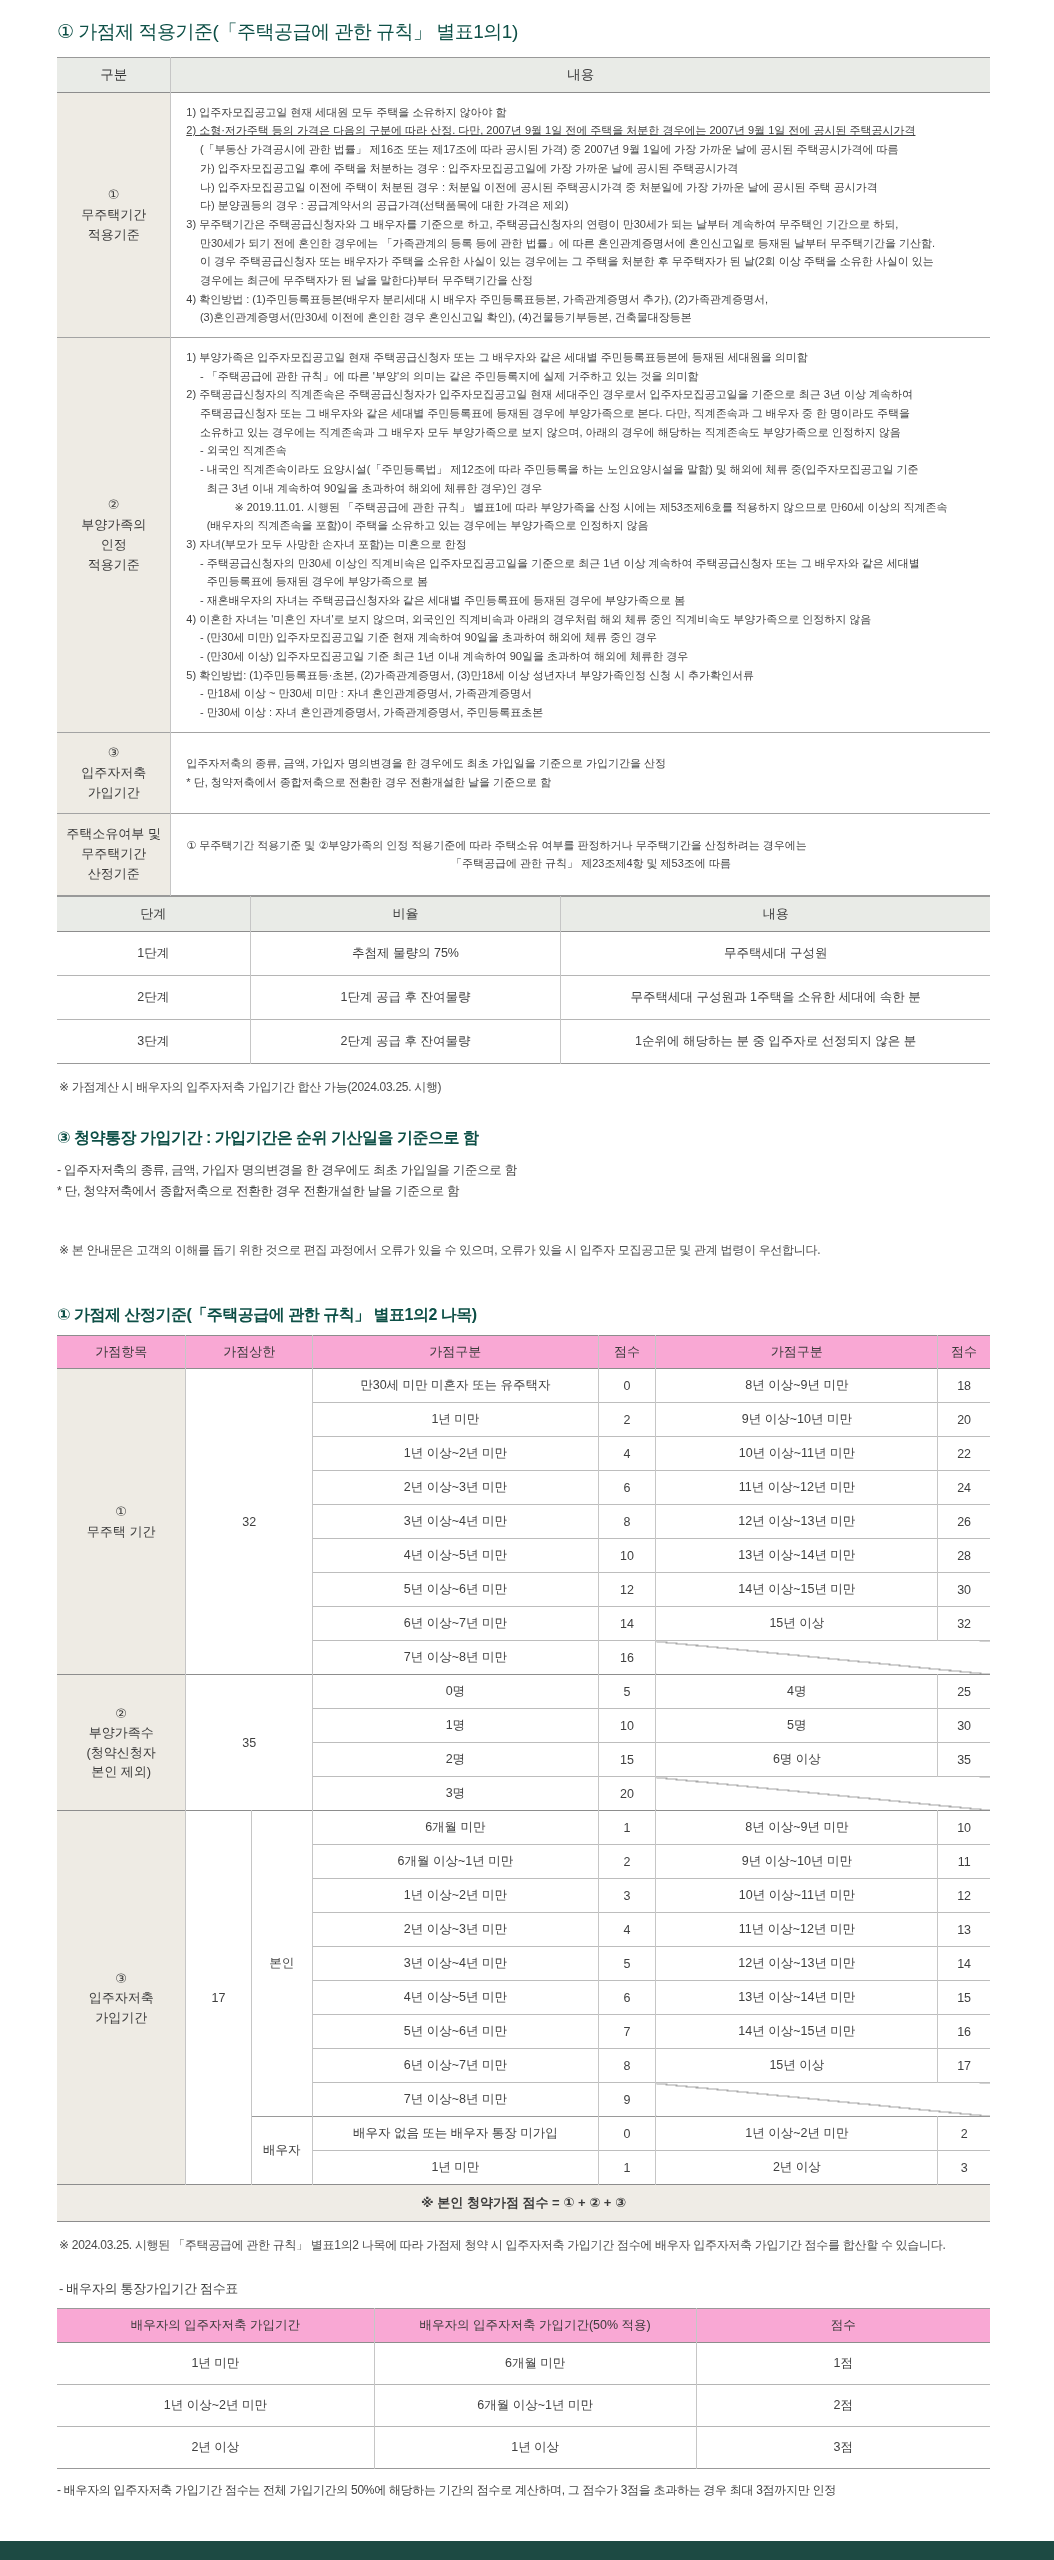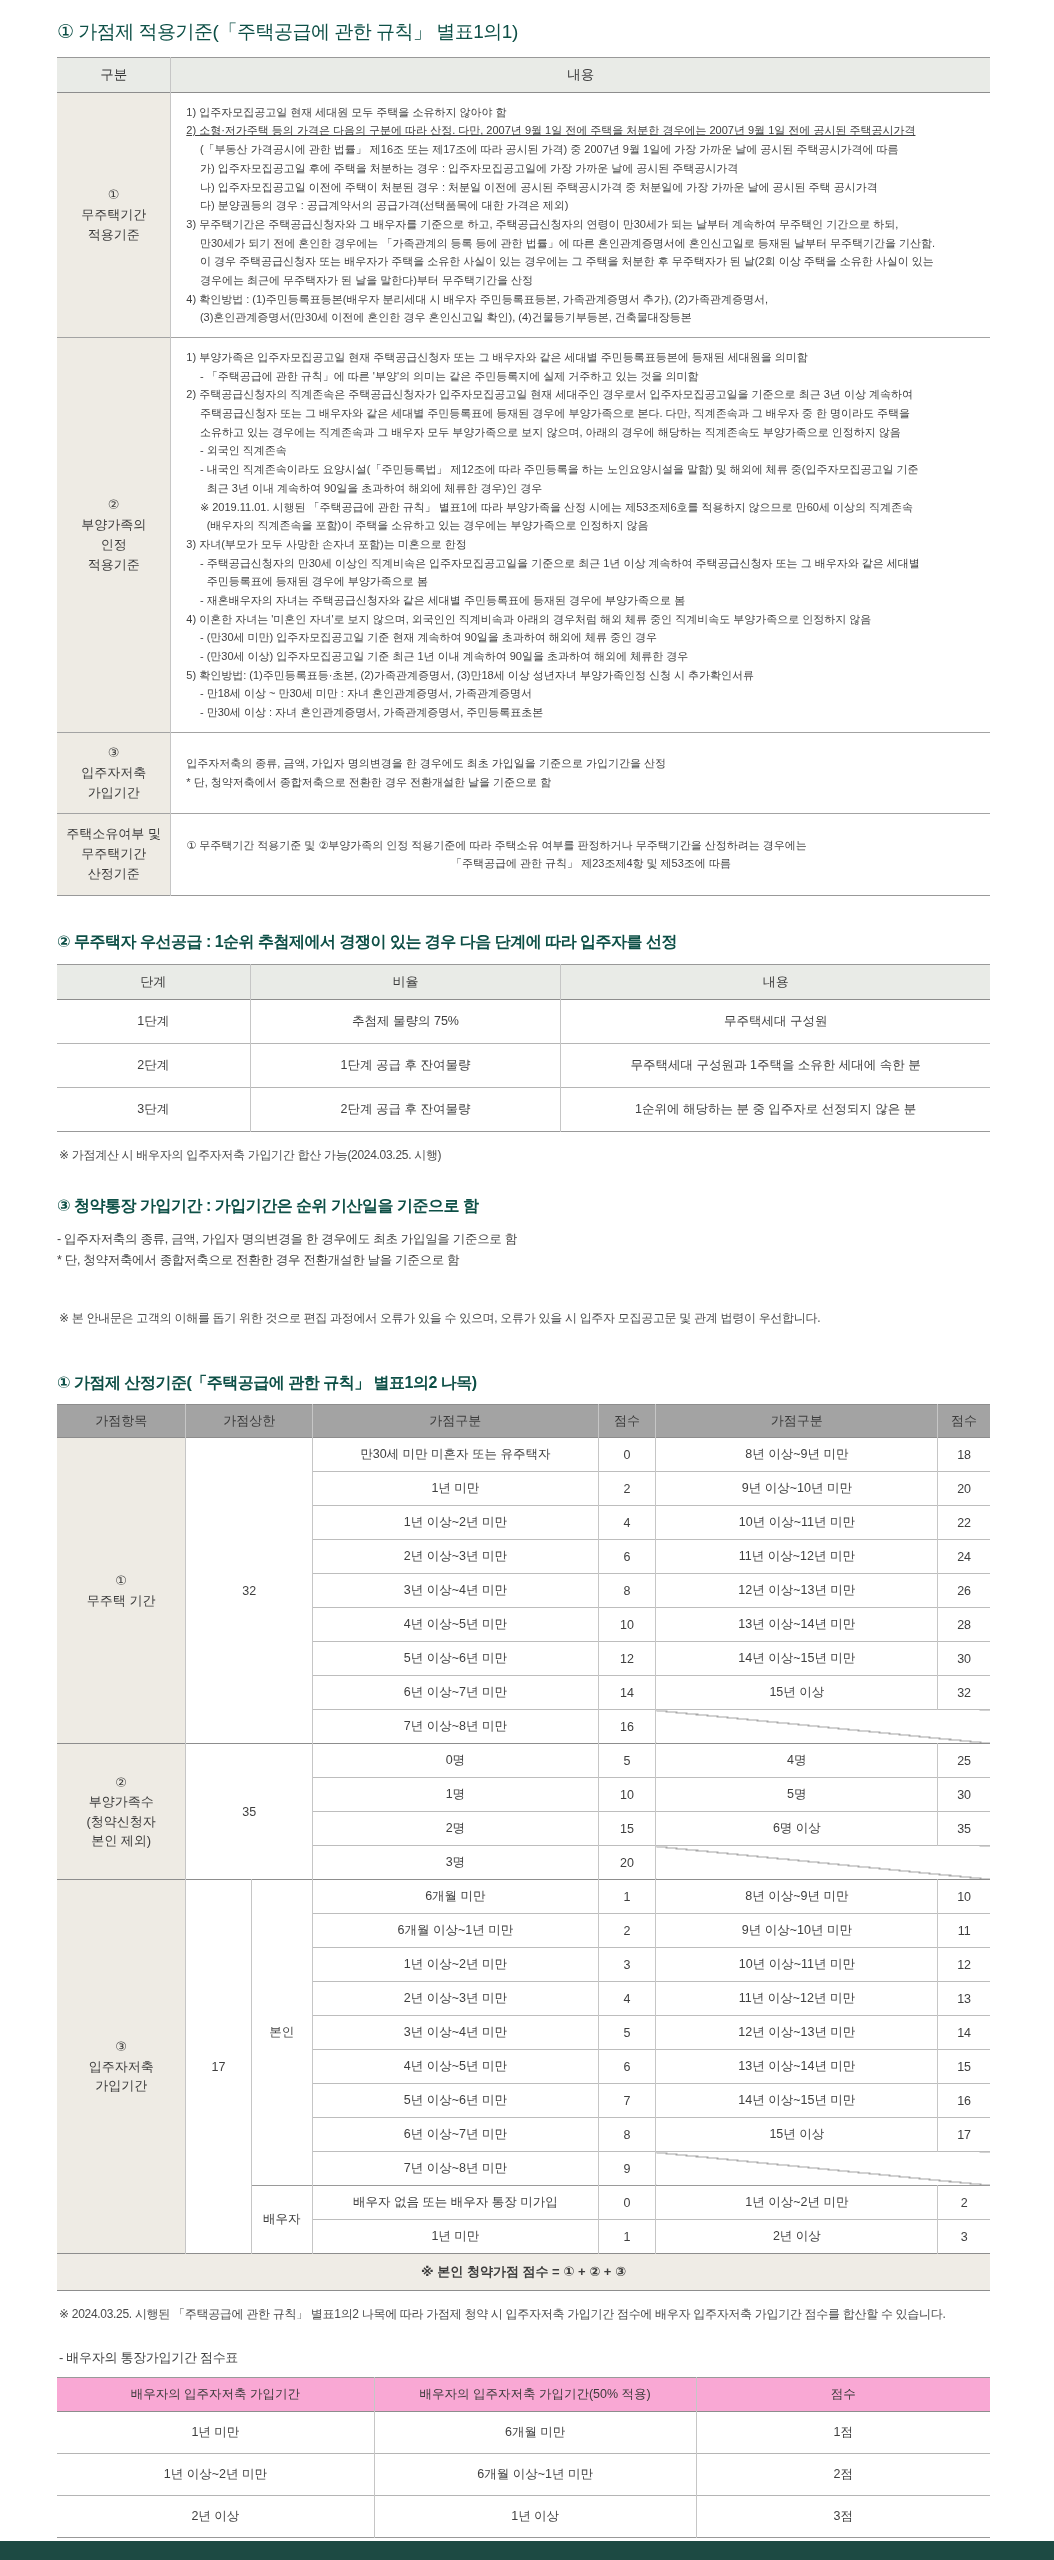--- a/index.html
+++ b/index.html
@@ -46,21 +46,21 @@
   .t2 tbody tr{border-top:1px solid #b5b5b5;}
   .t2 td{padding:13px 4px;text-align:center;}
   .t2 td + td, .t2 th + th{border-left:1px solid #c6c6c6;}
   
   .note{font-size:12px;color:#4a4a4a;letter-spacing:-0.3px;}
   .plainline{font-size:12.5px;color:#424242;line-height:1.65;letter-spacing:-0.3px;}
   .disclaimer{font-size:12px;color:#4a4a4a;letter-spacing:-0.3px;}
   
   .t3{border-top:1px solid #8d8d8d;border-bottom:1px solid #8d8d8d;font-size:12.5px;}
   .t3 thead tr{border-bottom:1px solid #8d8d8d;}
-  .t3 thead th{background:#a3a3a3;font-weight:400;font-size:13px;padding:7px 0;color:#3c3c3c;}
+  .t3 thead th{background:#f9a8d4;font-weight:400;font-size:13px;padding:7px 0;color:#3c3c3c;}
   .t3 tbody tr{border-top:1px solid #bdbdbd;}
   .t3 tbody tr.sec-start{border-top:1.5px solid #8d8d8d;}
   .t3 tbody tr.sub-start{border-top:1px solid #9a9a9a;}
   .t3 td,.t3 th{text-align:center;vertical-align:middle;padding:8px 2px;}
   .t3 .item{background:#eeebe4;font-weight:400;font-size:13px;line-height:1.5;color:#3c3c3c;}
   .t3 td + td, .t3 th + th, .t3 th + td, .t3 td.bl{border-left:1px solid #c6c6c6;}
   .t3 .diag{
     background:linear-gradient(to right top,
       transparent calc(50% - 0.6px),#a5a5a5 calc(50% - 0.6px),
       #a5a5a5 calc(50% + 0.6px),transparent calc(50% + 0.6px));
@@ -126,21 +126,21 @@
           </th>
           <td class="content">
             <div style="padding-left: 0px;">1) 부양가족은 입주자모집공고일 현재 주택공급신청자 또는 그 배우자와 같은 세대별 주민등록표등본에 등재된 세대원을 의미함</div>
             <div style="padding-left: 13.6px;">- 「주택공급에 관한 규칙」에 따른 '부양'의 의미는 같은 주민등록지에 실제 거주하고 있는 것을 의미함</div>
             <div style="padding-left: 0px;">2) 주택공급신청자의 직계존속은 주택공급신청자가 입주자모집공고일 현재 세대주인 경우로서 입주자모집공고일을 기준으로 최근 3년 이상 계속하여</div>
             <div style="padding-left: 13.6px;">주택공급신청자 또는 그 배우자와 같은 세대별 주민등록표에 등재된 경우에 부양가족으로 본다. 다만, 직계존속과 그 배우자 중 한 명이라도 주택을</div>
             <div style="padding-left: 13.6px;">소유하고 있는 경우에는 직계존속과 그 배우자 모두 부양가족으로 보지 않으며, 아래의 경우에 해당하는 직계존속도 부양가족으로 인정하지 않음</div>
             <div style="padding-left: 13.6px;">- 외국인 직계존속</div>
             <div style="padding-left: 13.6px;">- 내국인 직계존속이라도 요양시설(「주민등록법」 제12조에 따라 주민등록을 하는 노인요양시설을 말함) 및 해외에 체류 중(입주자모집공고일 기준</div>
             <div style="padding-left: 20.4px;">최근 3년 이내 계속하여 90일을 초과하여 해외에 체류한 경우)인 경우</div>
-            <div style="padding-left: 13.6px;">※ 2019.11.01. 시행된 「주택공급에 관한 규칙」 별표1에 따라 부양가족을 산정 시에는 제53조제6호를 적용하지 않으므로 만60세 이상의 직계존속</div>
+            <div style="padding-left: 13.6px; text-align: center;">※ 2019.11.01. 시행된 「주택공급에 관한 규칙」 별표1에 따라 부양가족을 산정 시에는 제53조제6호를 적용하지 않으므로 만60세 이상의 직계존속</div>
             <div style="padding-left: 20.4px;">(배우자의 직계존속을 포함)이 주택을 소유하고 있는 경우에는 부양가족으로 인정하지 않음</div>
             <div style="padding-left: 0px;">3) 자녀(부모가 모두 사망한 손자녀 포함)는 미혼으로 한정</div>
             <div style="padding-left: 13.6px;">- 주택공급신청자의 만30세 이상인 직계비속은 입주자모집공고일을 기준으로 최근 1년 이상 계속하여 주택공급신청자 또는 그 배우자와 같은 세대별</div>
             <div style="padding-left: 20.4px;">주민등록표에 등재된 경우에 부양가족으로 봄</div>
             <div style="padding-left: 13.6px;">- 재혼배우자의 자녀는 주택공급신청자와 같은 세대별 주민등록표에 등재된 경우에 부양가족으로 봄</div>
             <div style="padding-left: 0px;">4) 이혼한 자녀는 '미혼인 자녀'로 보지 않으며, 외국인인 직계비속과 아래의 경우처럼 해외 체류 중인 직계비속도 부양가족으로 인정하지 않음</div>
             <div style="padding-left: 13.6px;">- (만30세 미만) 입주자모집공고일 기준 현재 계속하여 90일을 초과하여 해외에 체류 중인 경우</div>
             <div style="padding-left: 13.6px;">- (만30세 이상) 입주자모집공고일 기준 최근 1년 이내 계속하여 90일을 초과하여 해외에 체류한 경우</div>
             <div style="padding-left: 0px;">5) 확인방법: (1)주민등록표등·초본, (2)가족관계증명서, (3)만18세 이상 성년자녀 부양가족인정 신청 시 추가확인서류</div>
             <div style="padding-left: 13.6px;">- 만18세 이상 ~ 만30세 미만 : 자녀 혼인관계증명서, 가족관계증명서</div>
@@ -165,21 +165,20 @@
             <div>산정기준</div>
           </th>
           <td class="content">
             <div style="padding-left: 0px;">① 무주택기간 적용기준 및 ②부양가족의 인정 적용기준에 따라 주택소유 여부를 판정하거나 무주택기간을 산정하려는 경우에는</div>
             <div style="padding-left: 13.6px; text-align: center;">「주택공급에 관한 규칙」 제23조제4항 및 제53조에 따름</div>
           </td>
         </tr>
       </tbody>
   </table>
 
-  <h2 class="sec-title">② 무주택자 우선공급 : 1순위 추첨제에서 경쟁이 있는 경우 다음 단계에 따라 입주자를 선정</h2>
 
   <table class="t2" id="t2">
     <colgroup>
         <col style="width:20.7%">
         <col style="width:33.3%">
         <col style="width:46%">
       </colgroup>
     <thead>
       <tr>
         <th>단계</th>

